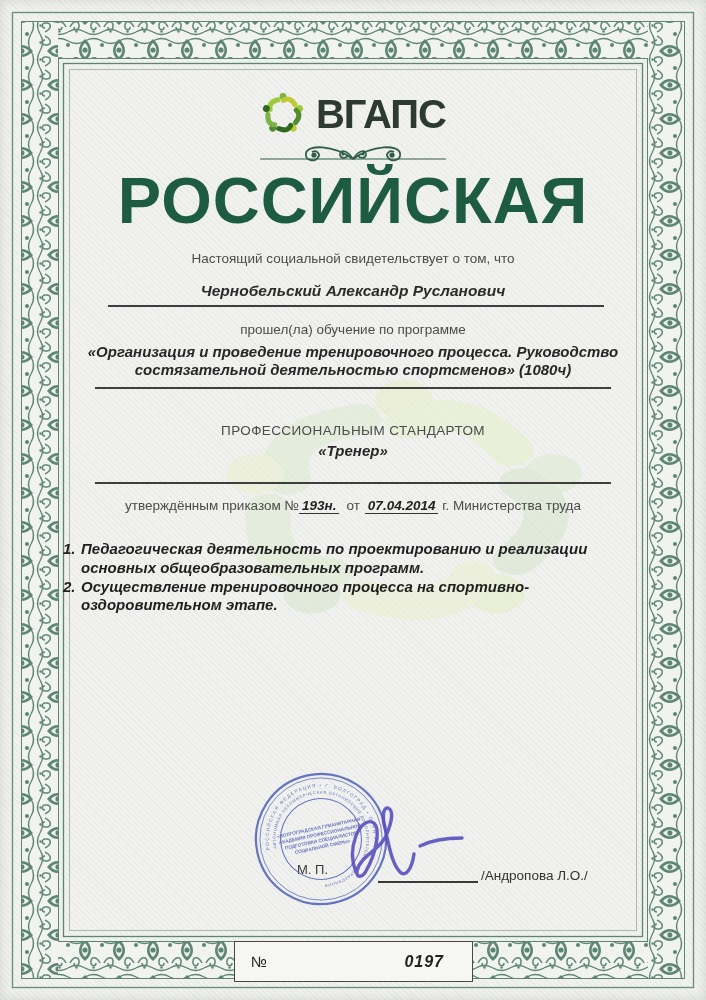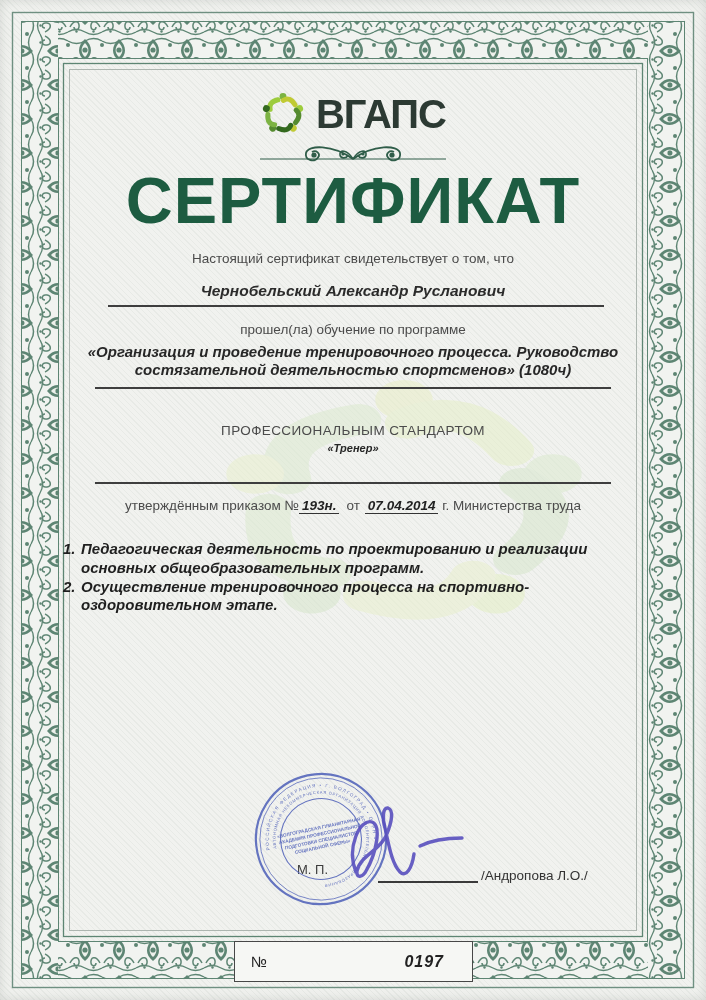--- a/index.html
+++ b/index.html
@@ -27,21 +27,21 @@
   .hr{position:absolute;height:1.5px;background:#3e3e3e}
   .hr1{top:305px;left:108px;width:496px}
   .hr2{top:387px;left:95px;width:516px}
   .hr3{top:482px;left:95px;width:516px}
   .completed{top:322px}
   .program{position:absolute;left:83px;width:540px;top:343px;text-align:center;
     font-size:15px;line-height:17.5px;font-weight:bold;font-style:italic;color:#272727}
   .competence{top:403px}
   .std-label{top:423px;letter-spacing:.4px}
   .std-name{position:absolute;left:0;right:0;top:442px;text-align:center;
-    font-size:11px;font-weight:bold;font-style:italic;color:#272727}
+    font-size:15px;font-weight:bold;font-style:italic;color:#272727}
   .order1{top:498px}
   .order2{top:520px}
   .bi{font-weight:bold;font-style:italic;color:#222}
   .u{border-bottom:1.5px solid #333;padding:0 3px}
   .mid{margin:0 5px 0 7px}
   .funcs{position:absolute;left:63px;top:540px;width:548px}
   .func{display:flex;font-size:15px;line-height:18.8px;font-weight:bold;font-style:italic;color:#1f1f1f}
   .fnum{width:18px;flex:none}
   .director{position:absolute;left:103px;top:849px;font-size:13.5px;line-height:16.5px;color:#333}
   .mp{position:absolute;left:297px;top:862px;font-size:13px;color:#3c3c3c}
@@ -159,23 +159,23 @@
     <path d="M95 17 C74 2 50 3 48 11 C46.5 18 56 21 60 15.5 C63 11.5 58 7.5 54 10" fill="none" stroke="#2f5d49" stroke-width="1.8"></path>
     <circle cx="56" cy="13" r="2.6" fill="#2f5d49"></circle>
     <path d="M95 17 C116 2 140 3 142 11 C143.5 18 134 21 130 15.5 C127 11.5 132 7.5 136 10" fill="none" stroke="#2f5d49" stroke-width="1.8"></path>
     <circle cx="134" cy="13" r="2.6" fill="#2f5d49"></circle>
     <path d="M95 17 C89 7 81 7.5 82 13 C82.7 16.5 88 17 90 13.5" fill="none" stroke="#2f5d49" stroke-width="1.6"></path>
     <path d="M95 17 C101 7 109 7.5 108 13 C107.3 16.5 102 17 100 13.5" fill="none" stroke="#2f5d49" stroke-width="1.6"></path>
     <circle cx="85" cy="12" r="1.6" fill="#2f5d49"></circle>
       <circle cx="105" cy="12" r="1.6" fill="#2f5d49"></circle>
   </svg>
 
-  <h1 class="title">СЕРТИФИКАТ</h1>
-
-  <div class="ctext intro">Настоящий сертификат свидетельствует о том, что</div>
+  <h1 class="title">РОССИЙСКАЯ</h1>
+
+  <div class="ctext intro">Настоящий социальной свидетельствует о том, что</div>
   <div class="name">Чернобельский Александр Русланович</div>
   <div class="hr hr1"></div>
   <div class="ctext completed">прошел(ла) обучение по программе</div>
   <div class="program">«Организация и проведение тренировочного процесса. Руководство состязательной деятельностью спортсменов» (1080ч)</div>
   <div class="hr hr2"></div>
   <div class="ctext std-label">ПРОФЕССИОНАЛЬНЫМ СТАНДАРТОМ</div>
   <div class="std-name">«Тренер»</div>
   <div class="hr hr3"></div>
 
   <div class="ctext order1">

